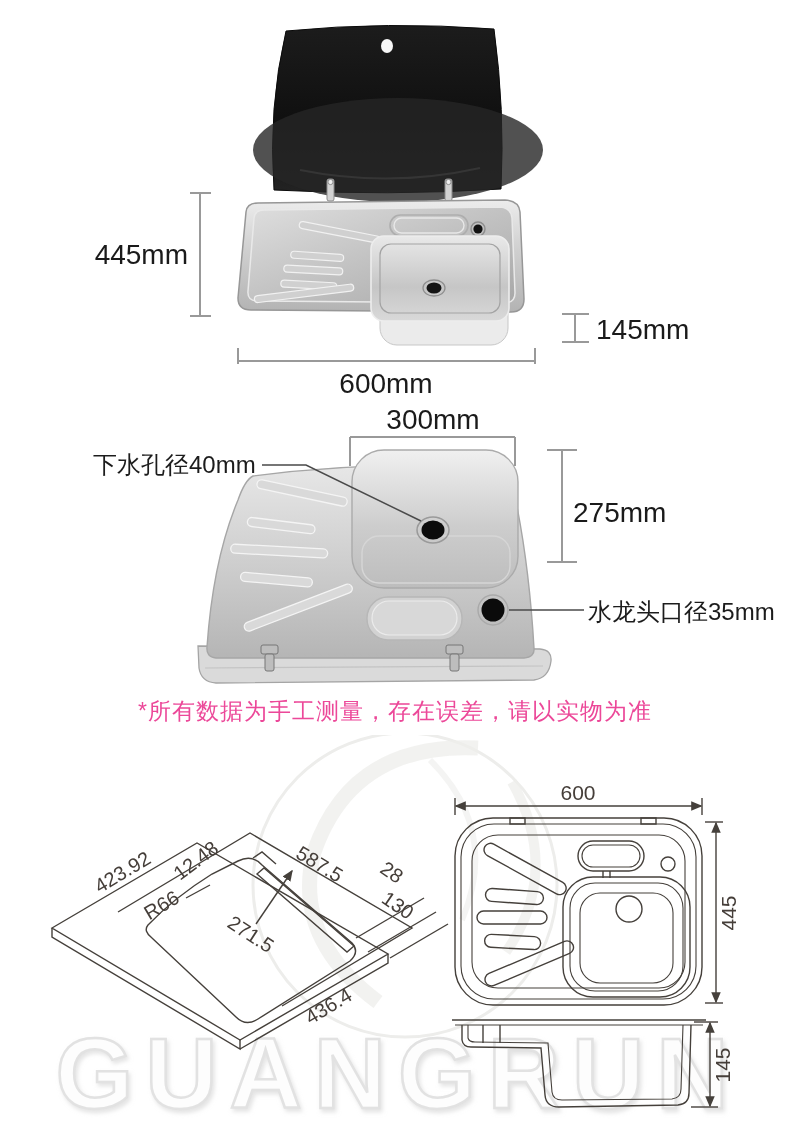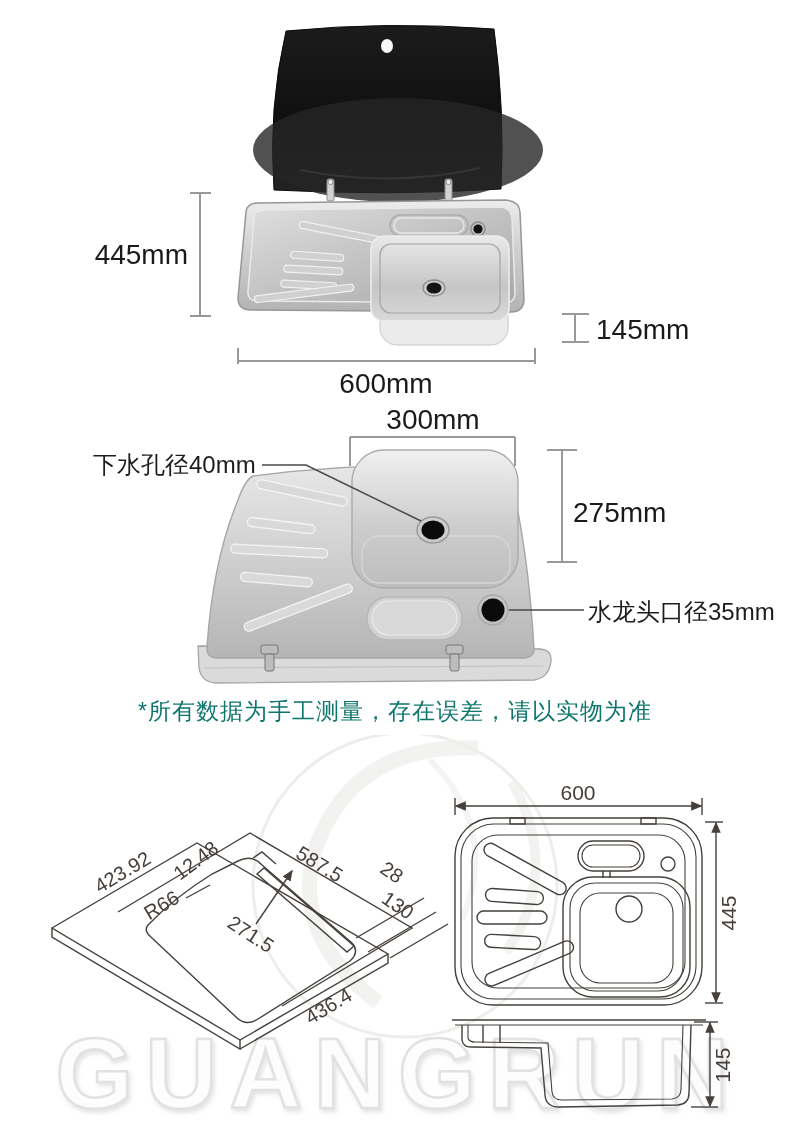--- a/index.html
+++ b/index.html
@@ -3,21 +3,21 @@
 <meta charset="utf-8">
 <style>
   html,body{margin:0;padding:0;background:#fff;}
   .canvas{
     position:relative;width:790px;height:1141px;margin:0 auto;background:#ffffff;
     font-family:"Liberation Sans","DejaVu Sans",sans-serif;overflow:hidden;
   }
   .abs{position:absolute;}
   .disclaimer{
     left:0;top:696px;width:790px;text-align:center;
-    font-size:23px;color:#0f766e;letter-spacing:1px;font-weight:500;
+    font-size:23px;color:#ec4899;letter-spacing:1px;font-weight:500;
   }
   svg text{font-family:"Liberation Sans","DejaVu Sans",sans-serif;}
   .photo-dim-text{font-size:28px;fill:#1a1a1a;}
   .cn-label{font-size:24px;fill:#1c1c1c;}
   .draw-dim{font-size:20px;fill:#453e39;}
   .wm-text{font-size:100px;font-weight:bold;letter-spacing:12px;
     fill:#fdfdfd;stroke:#e2e2e2;stroke-width:2.5px;}
 </style>
 </head>
 <body>

